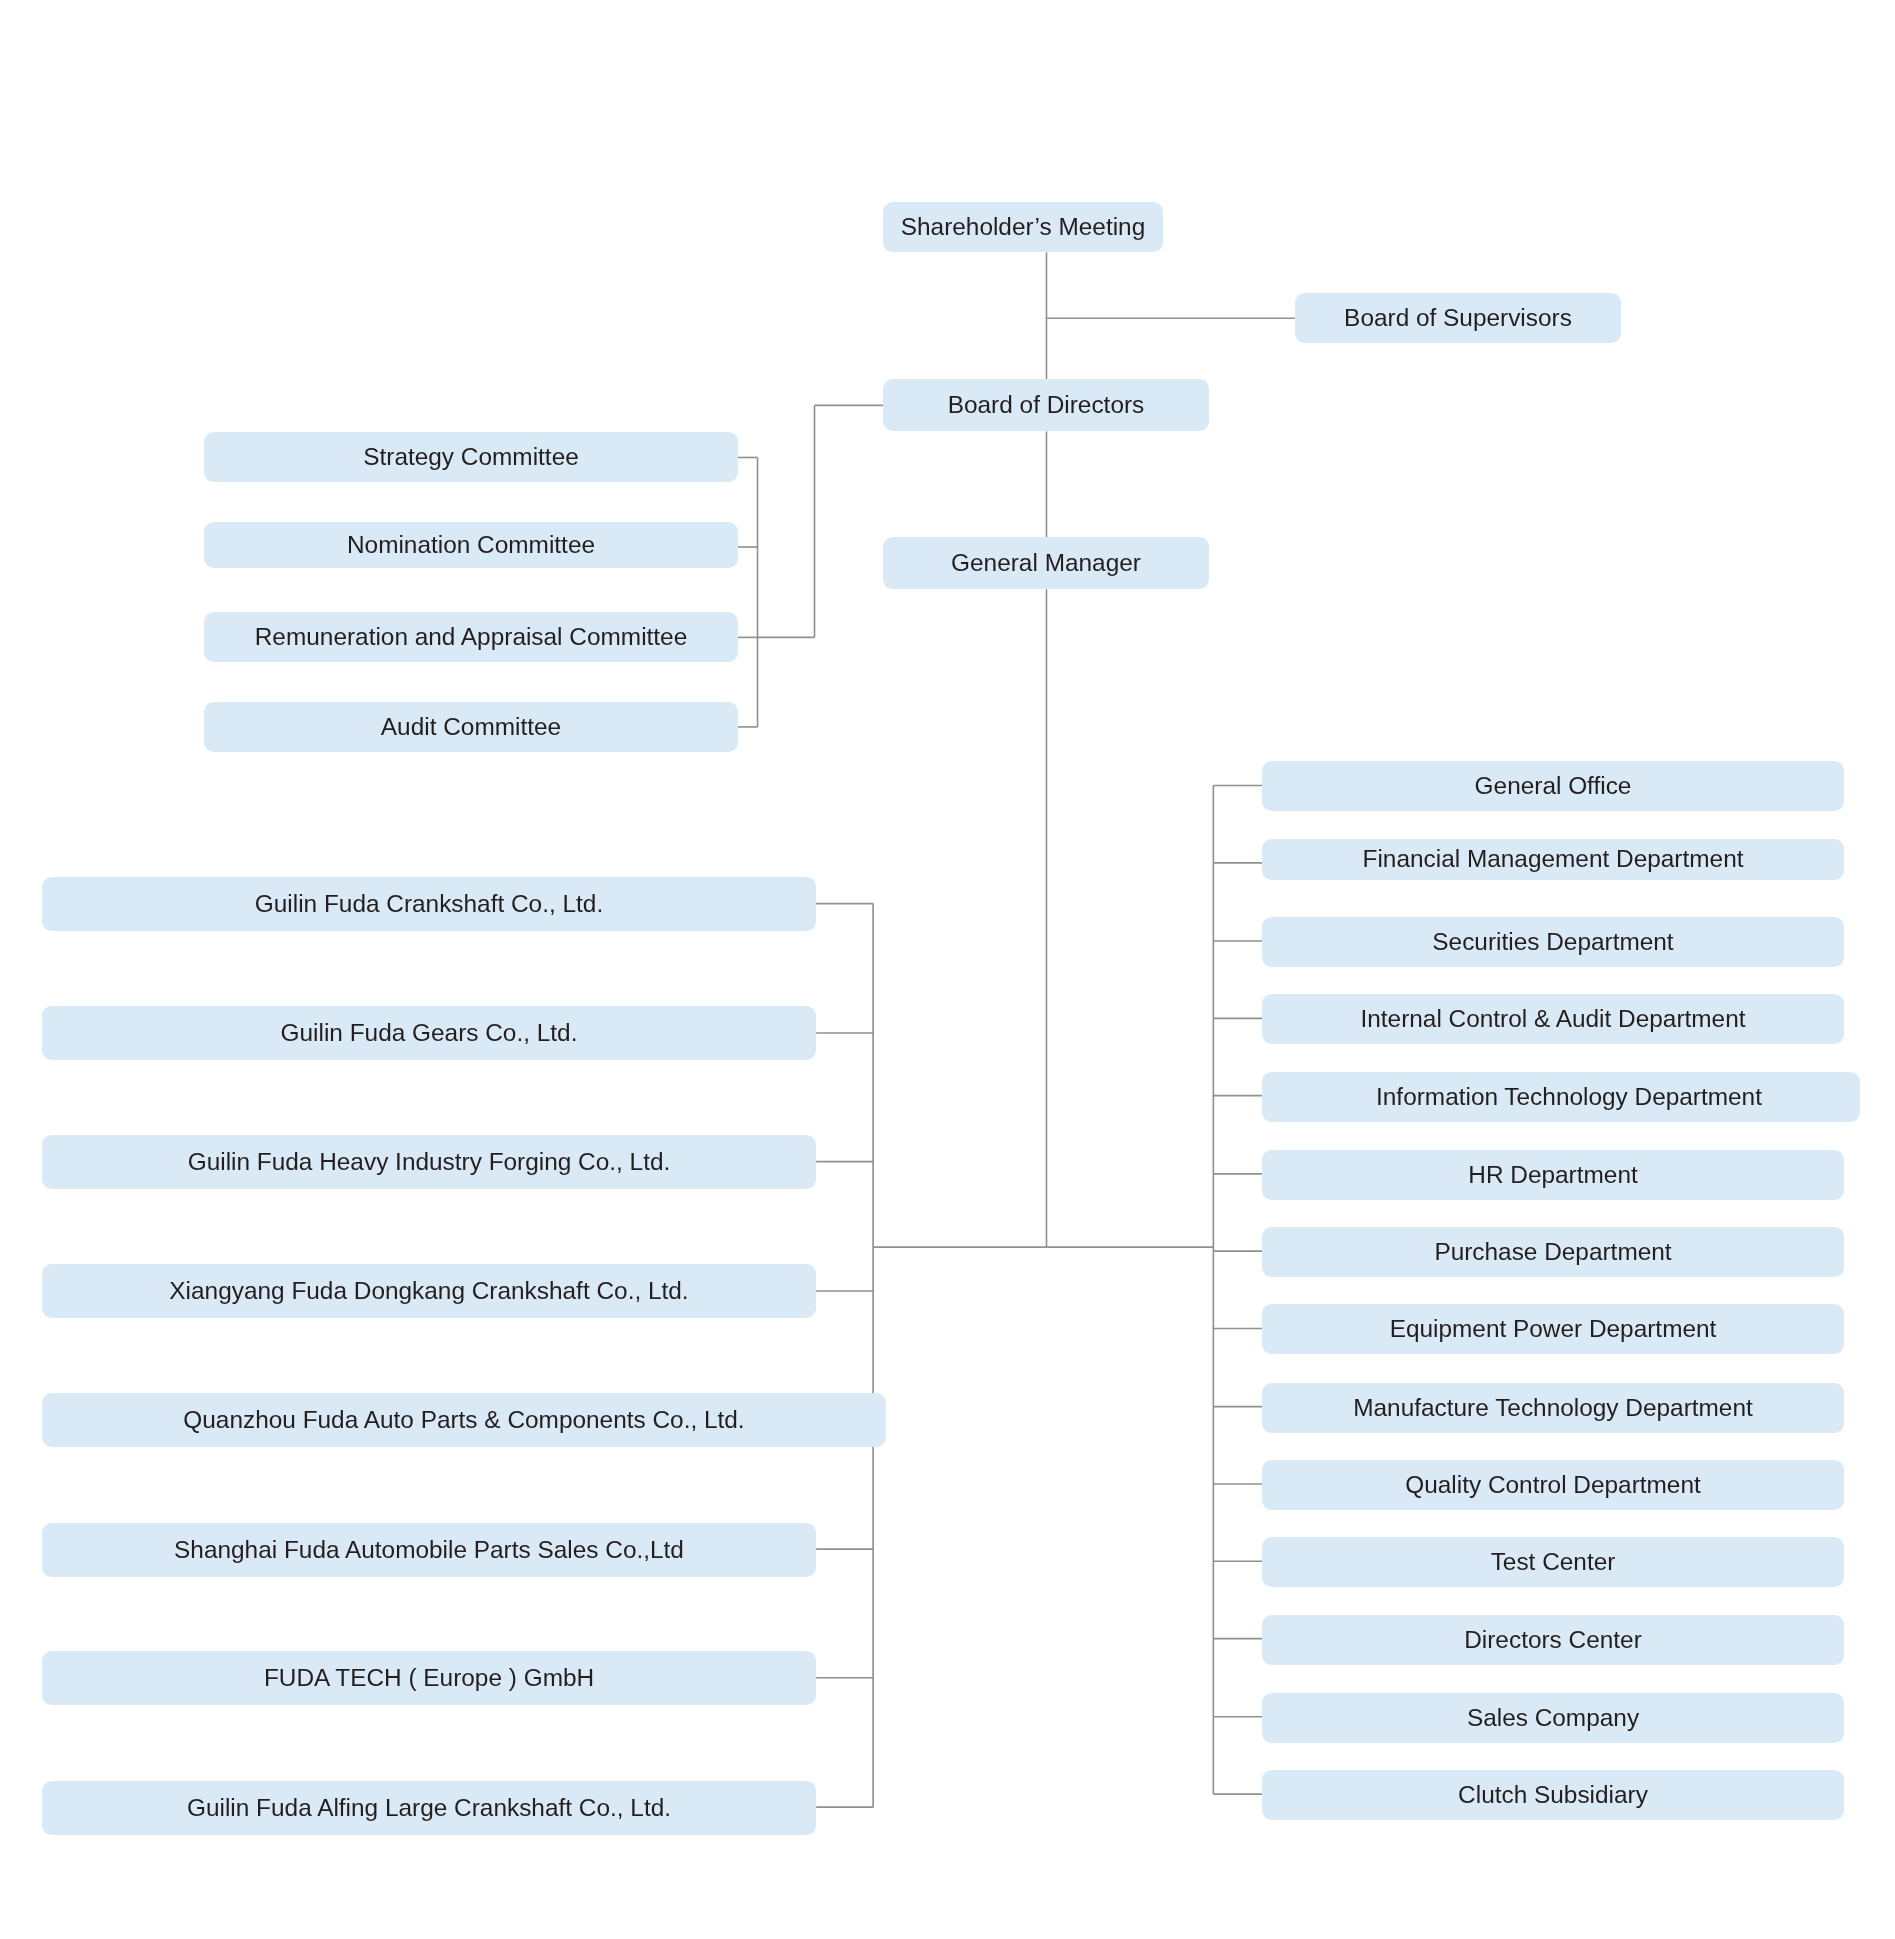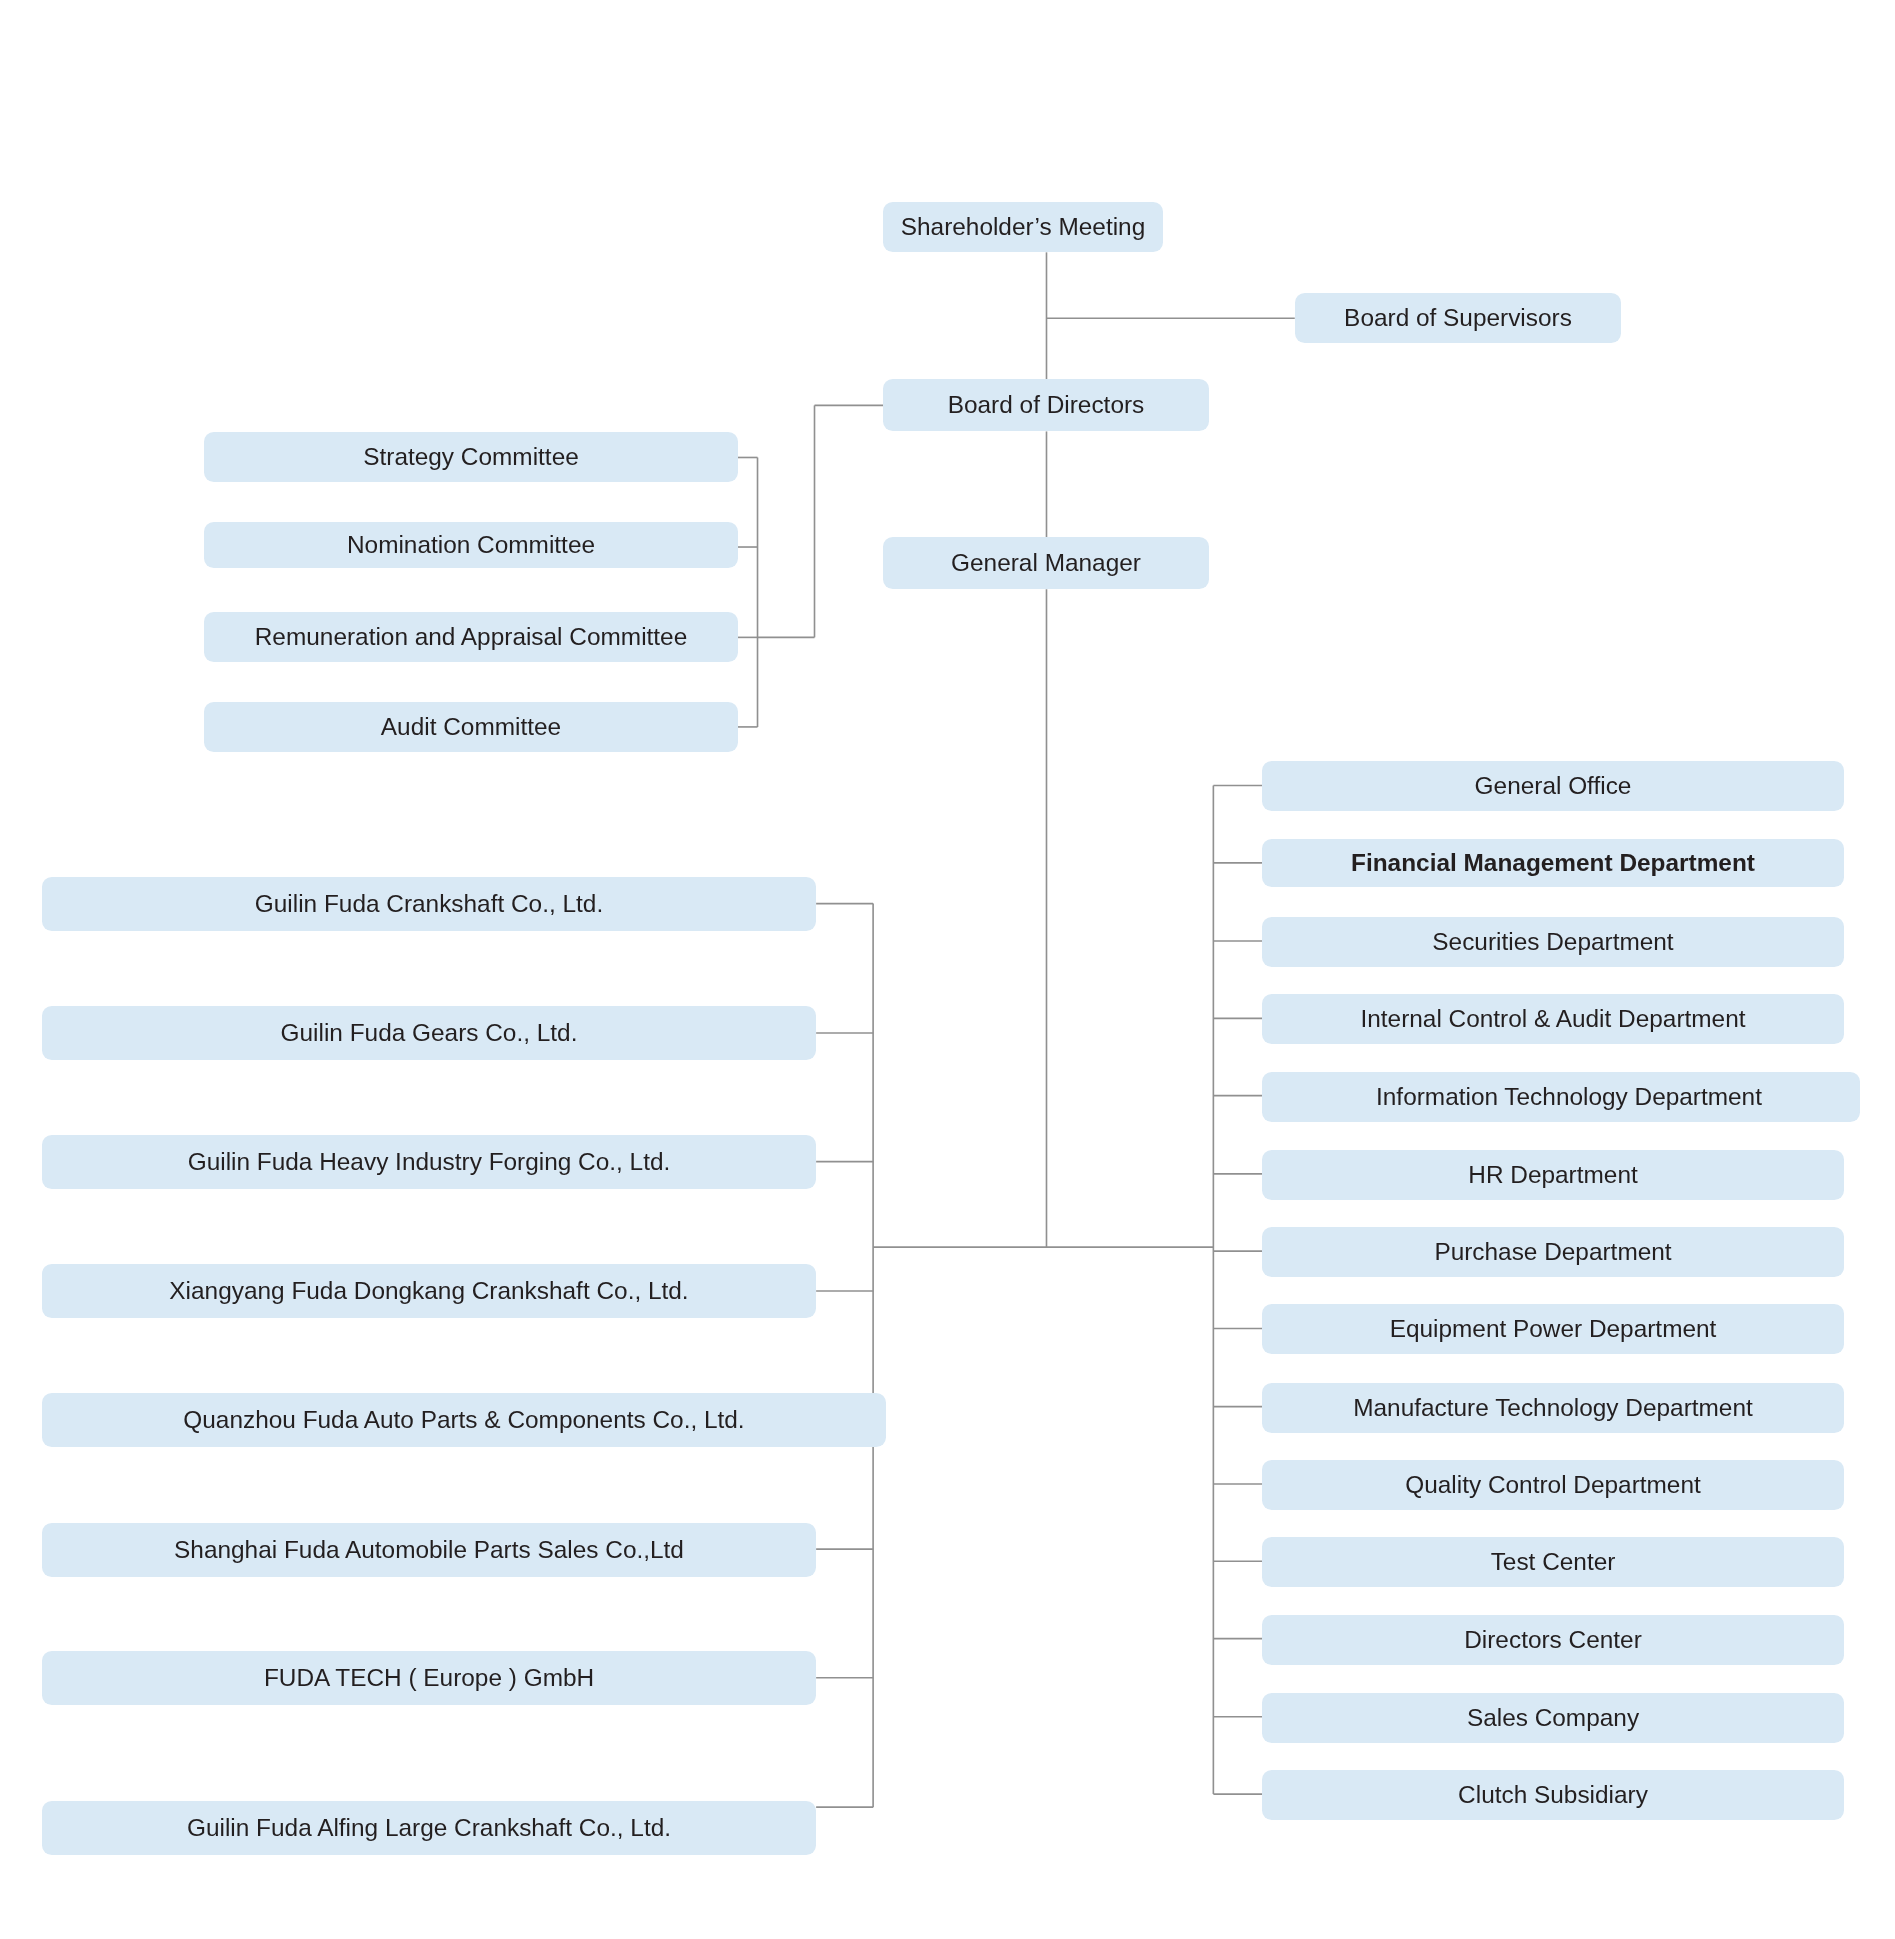--- a/index.html
+++ b/index.html
@@ -85,23 +85,23 @@
       <div class="node-box" style="left: 204px; top: 522px; width: 534px; height: 46px;">Nomination Committee</div>
       <div class="node-box" style="left: 204px; top: 612px; width: 534px; height: 50px;">Remuneration and Appraisal Committee</div>
       <div class="node-box" style="left: 204px; top: 702px; width: 534px; height: 50px;">Audit Committee</div>
       <div class="node-box" style="left: 42px; top: 877px; width: 774px; height: 54px;">Guilin Fuda Crankshaft Co., Ltd.</div>
       <div class="node-box" style="left: 42px; top: 1006px; width: 774px; height: 54px;">Guilin Fuda Gears Co., Ltd.</div>
       <div class="node-box" style="left: 42px; top: 1135px; width: 774px; height: 54px;">Guilin Fuda Heavy Industry Forging Co., Ltd.</div>
       <div class="node-box" style="left: 42px; top: 1264px; width: 774px; height: 54px;">Xiangyang Fuda Dongkang Crankshaft Co., Ltd.</div>
       <div class="node-box" style="left: 42px; top: 1393px; width: 844px; height: 54px;">Quanzhou Fuda Auto Parts &amp; Components Co., Ltd.</div>
       <div class="node-box" style="left: 42px; top: 1523px; width: 774px; height: 54px;">Shanghai Fuda Automobile Parts Sales Co.,Ltd</div>
       <div class="node-box" style="left: 42px; top: 1651px; width: 774px; height: 54px;">FUDA TECH ( Europe ) GmbH</div>
-      <div class="node-box" style="left: 42px; top: 1781px; width: 774px; height: 54px; margin-top: 20px;">Guilin Fuda Alfing Large Crankshaft Co., Ltd.</div>
+      <div class="node-box" style="left: 42px; top: 1781px; width: 774px; height: 54px;">Guilin Fuda Alfing Large Crankshaft Co., Ltd.</div>
       <div class="node-box" style="left: 1262px; top: 761px; width: 582px; height: 50px;">General Office</div>
-      <div class="node-box" style="left: 1262px; top: 839px; width: 582px; height: 48px; font-weight: bold;">Financial Management Department</div>
+      <div class="node-box" style="left: 1262px; top: 839px; width: 582px; height: 41px;">Financial Management Department</div>
       <div class="node-box" style="left: 1262px; top: 917px; width: 582px; height: 50px;">Securities Department</div>
       <div class="node-box" style="left: 1262px; top: 994px; width: 582px; height: 50px;">Internal Control &amp; Audit Department</div>
       <div class="node-box" style="left: 1262px; top: 1072px; width: 582px; height: 50px; padding-left: 16px;">Information Technology Department</div>
       <div class="node-box" style="left: 1262px; top: 1150px; width: 582px; height: 50px;">HR Department</div>
       <div class="node-box" style="left: 1262px; top: 1227px; width: 582px; height: 50px;">Purchase Department</div>
       <div class="node-box" style="left: 1262px; top: 1304px; width: 582px; height: 50px;">Equipment Power Department</div>
       <div class="node-box" style="left: 1262px; top: 1383px; width: 582px; height: 50px;">Manufacture Technology Department</div>
       <div class="node-box" style="left: 1262px; top: 1460px; width: 582px; height: 50px;">Quality Control Department</div>
       <div class="node-box" style="left: 1262px; top: 1537px; width: 582px; height: 50px;">Test Center</div>
       <div class="node-box" style="left: 1262px; top: 1615px; width: 582px; height: 50px;">Directors Center</div>

